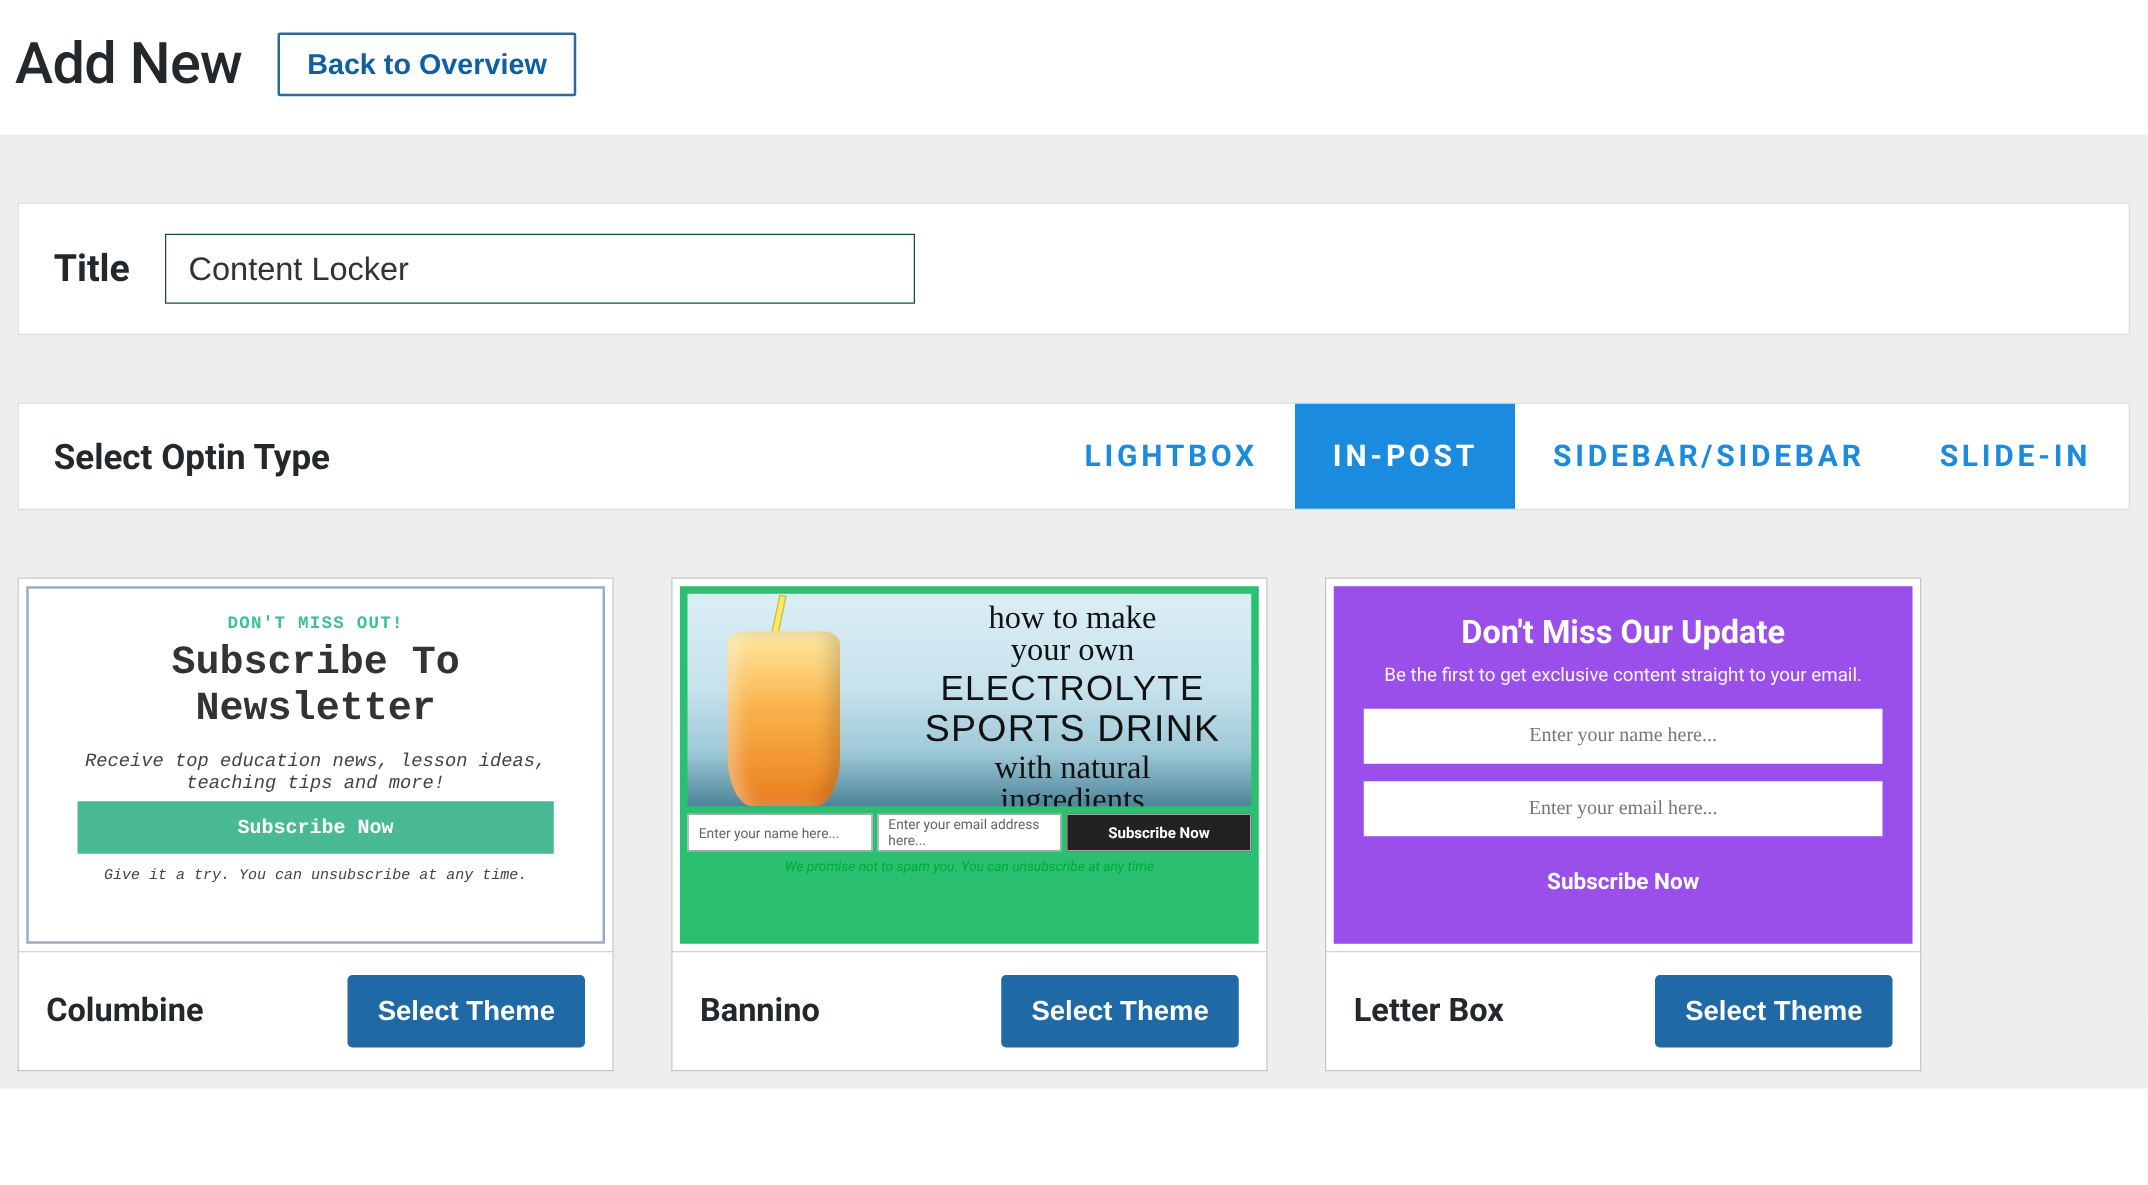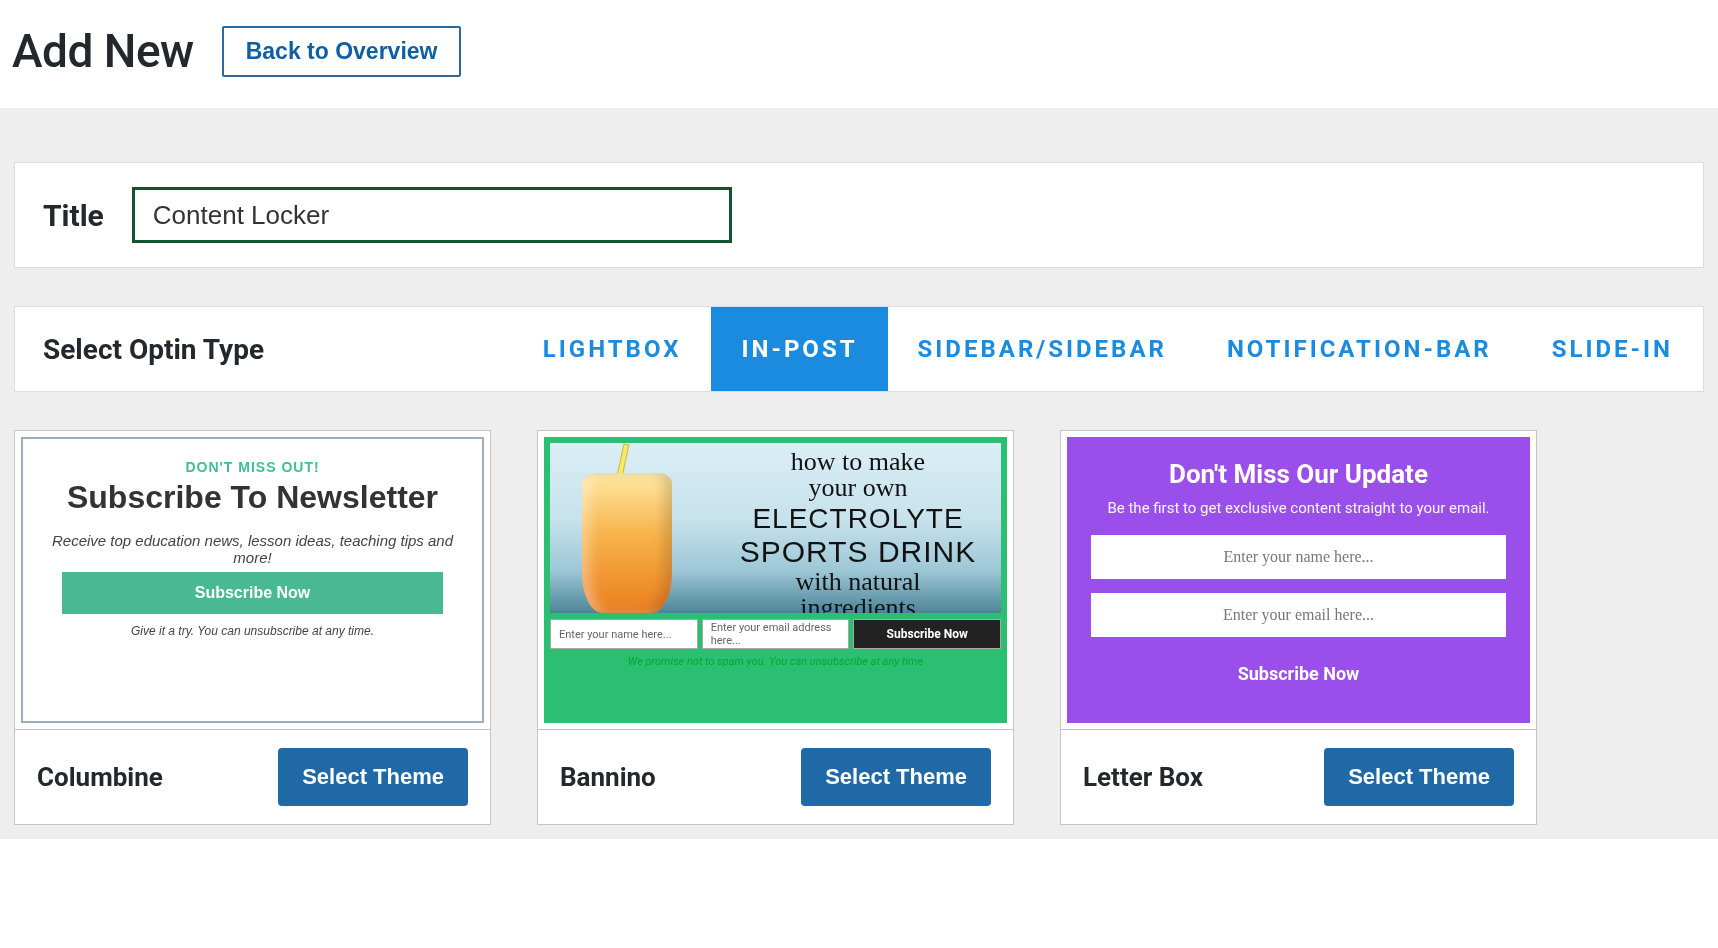--- a/index.html
+++ b/index.html
@@ -17,26 +17,26 @@
     font-weight:700;
     padding:10px 22px;
     cursor:pointer;
     border-radius:2px;
   }
 
   
   .work { background:#eeeeee; padding:54px 14px 14px 14px; }
 
   
-  .panel { background:#fff; border:1px solid #dcdcdc; padding:24px 28px; margin-bottom:38px; display:flex; align-items:center; }
+  .panel { background:#fff; border:1px solid #dcdcdc; padding:24px 28px; margin-bottom:54px; display:flex; align-items:center; }
   .panel.title-panel { gap:28px; }
   .panel-label { font-size:30px; font-weight:700; }
   .title-input {
     width:600px; height:56px;
-    border:3px solid #14532d;
+    border:1px solid #14532d;
     padding:0 18px;
     font-size:26px;
     color:#333;
     outline:none;
   }
 
   
   .tab-panel { padding:0;text-align:center; }
   .tab-label { padding:0 30px 0 28px; font-size:28px; font-weight:700; }
   .tabs { display:flex; margin-left:auto; align-items:stretch; height:84px; }
@@ -63,21 +63,21 @@
     color:#fff;
     font-size:22px;
     font-weight:600;
     padding:16px 24px;
     border:none;
     border-radius:4px;
     cursor:pointer;
   }
 
   
-  .p-columbine { border:2px solid #9aaec0; height:100%; padding:20px 18px 10px 18px; text-align:center; font-family:Liberation Sans, sans-serif; overflow:hidden; }
+  .p-columbine { border:2px solid #9aaec0; height:100%; padding:20px 18px 10px 18px; text-align:center; font-family:Liberation Mono, monospace; overflow:hidden; }
   .p-columbine .eyebrow { color:#3fbf97; font-size:14px; font-weight:700; letter-spacing:1px; }
   .p-columbine .title { font-size:32px; font-weight:700; color:#333; margin-top:4px; }
   .p-columbine .sub { font-size:15px; font-style:italic; color:#444; margin-top:16px; }
   .p-columbine .email { width:90%; margin:30px auto 0 auto; height:36px; border:1px solid #ccc; padding:0 12px; font-size:14px; color:#777; display:flex; align-items:center; text-align:left; background:#fff; }
   .p-columbine .sub-btn { width:90%; margin:6px auto 0 auto; height:42px; background:#49b993; color:#fff; font-weight:700; font-size:16px; display:flex; align-items:center; justify-content:center; }
   .p-columbine .foot { font-size:12px; font-style:italic; color:#444; margin-top:10px; }
 
   
   .p-bannino { background:#2abf71; height:100%; padding:6px; overflow:hidden; }
   .p-bannino .hero {
@@ -129,21 +129,20 @@
     <div class="panel-label">Title</div>
     <input class="title-input" type="text" value="Content Locker" style="">
   </div>
 
   <div class="panel tab-panel">
     <div class="tab-label">Select Optin Type</div>
     <div class="tabs">
       <div class="tab">LIGHTBOX</div>
       <div class="tab active">IN-POST</div>
       <div class="tab">SIDEBAR/SIDEBAR</div>
-      <div class="tab">NOTIFICATION-BAR</div>
       <div class="tab">SLIDE-IN</div>
     </div>
   </div>
 
   <div class="grid">
 
     <div class="card-wrap">
       <div class="preview-frame">
         <div class="p-columbine">
           <div class="eyebrow">DON'T MISS OUT!</div>

